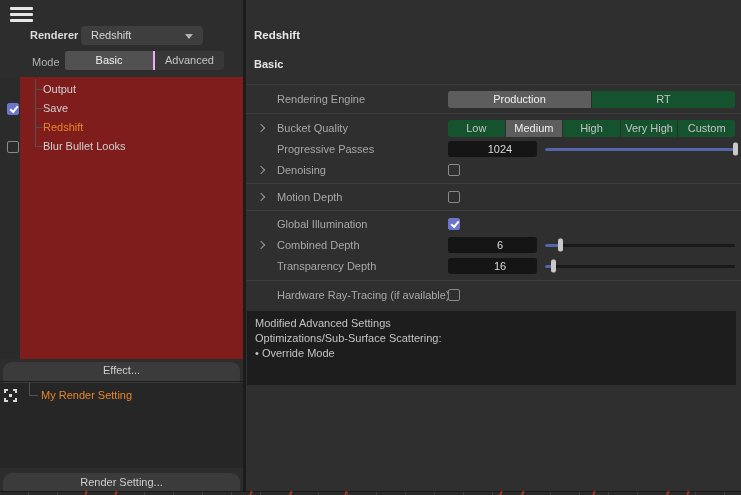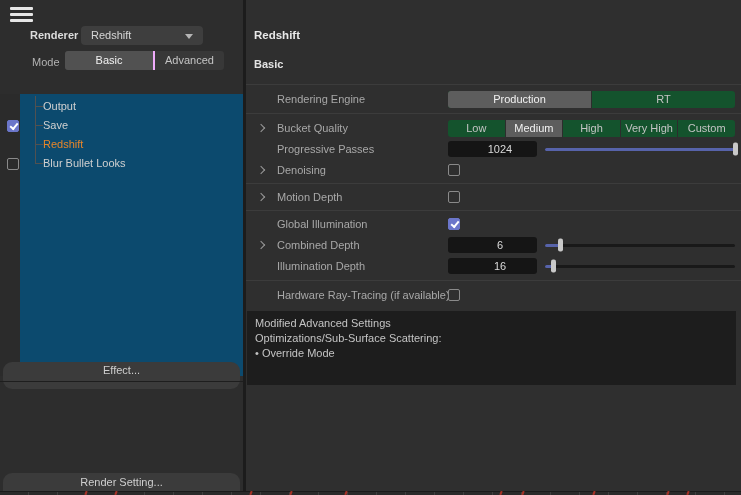--- a/index.html
+++ b/index.html
@@ -17,21 +17,21 @@
   .dd-arrow{position:absolute;right:10px;top:8px;width:0;height:0;
             border-left:4px solid transparent;border-right:4px solid transparent;border-top:5px solid #b5b5b5;}
   .modelabel{position:absolute;left:32px;top:56px;color:#b2b2b2;}
   .tabs{position:absolute;left:65px;top:51px;width:159px;height:19px;display:flex;
         background:#383838;border-radius:3px;overflow:hidden;}
   .tabs>div{text-align:center;line-height:19px;color:#c4c4c4;}
   .tabs>div.sel{background:#515151;color:#f2f2f2;}
   .tab-basic{width:88px;}
   .tab-advanced{width:71px;border-left:2px solid #f0abfc;box-sizing:border-box;}
   
-  .ltree{position:absolute;left:0;top:77px;width:243px;height:282px;background:#0c4a6e;margin-top:17px;}
+  .ltree{position:absolute;left:0;top:77px;width:243px;height:282px;background:#7f1d1d;}
   .gutter{position:absolute;left:0;top:0;width:20px;height:100%;background:#2b2b2b;}
   .tvline{position:absolute;left:35px;top:2px;width:1px;height:68px;background:#515151;}
   .ttick{position:absolute;left:35px;width:8px;height:1px;background:#515151;}
   .titem{position:absolute;left:43px;height:19px;line-height:19px;color:#d0d0d0;cursor:default;}
   .titem.active{color:#e6862b;}
   .cb{position:relative;width:12px;height:12px;border:1px solid #8a8a8a;border-radius:2px;
       box-sizing:border-box;background:transparent;}
   .cb.checked{background:#6b76ca;border-color:#6b76ca;}
   .cb.checked::after{content:'';position:absolute;left:2px;top:2px;width:6px;height:3px;
       border-left:2px solid #fff;border-bottom:2px solid #fff;transform:rotate(-50deg);}
@@ -114,20 +114,38 @@
 
       <div class="titem" style="top:3px">Output</div>
       <div class="titem" style="top:22px">Save</div>
       <div class="titem active" style="top:41px">Redshift</div>
       <div class="titem" style="top:60px">Blur Bullet Looks</div>
     </div>
 
     <div class="pillbtn btn-effect">Effect...</div>
     <div class="ldiv"></div>
 
+    <div class="llist2">
+      <div class="l2vline"></div>
+      <div class="l2tick"></div>
+      <svg class="target-icon" viewBox="0 0 13 13">
+        <g fill="#d8d8d8">
+          <rect x="0" y="0" width="4" height="2"></rect>
+            <rect x="0" y="0" width="2" height="4"></rect>
+          <rect x="9" y="0" width="4" height="2"></rect>
+            <rect x="11" y="0" width="2" height="4"></rect>
+          <rect x="0" y="11" width="4" height="2"></rect>
+            <rect x="0" y="9" width="2" height="4"></rect>
+          <rect x="9" y="11" width="4" height="2"></rect>
+            <rect x="11" y="9" width="2" height="4"></rect>
+          <rect x="5" y="5" width="3" height="3"></rect>
+        </g>
+      </svg>
+      <div class="mrs">My Render Setting</div>
+    </div>
 
     <div class="pillbtn btn-rset">Render Setting...</div>
   </div>
 
   <div class="vdivider"></div>
 
   <div class="rpanel">
     <div class="rtitle">Redshift</div>
     <div class="rsection">Basic</div>
     <div class="hdiv" style="top:84px"></div>
@@ -203,21 +221,21 @@
         <div class="slider">
           <div class="strack"></div>
           <div class="sfill" style="width: 8%;">
             <div class="shandle"></div>
           </div>
         </div>
       </div>
     </div>
 
     <div class="row" style="top:256px">
-      <div class="rlabel">Illumination Depth</div>
+      <div class="rlabel">Transparency Depth</div>
       <div class="ctrl">
         <div class="vfield">16</div>
         <div class="slider">
           <div class="strack"></div>
           <div class="sfill" style="width: 4%;">
             <div class="shandle"></div>
           </div>
         </div>
       </div>
     </div>

